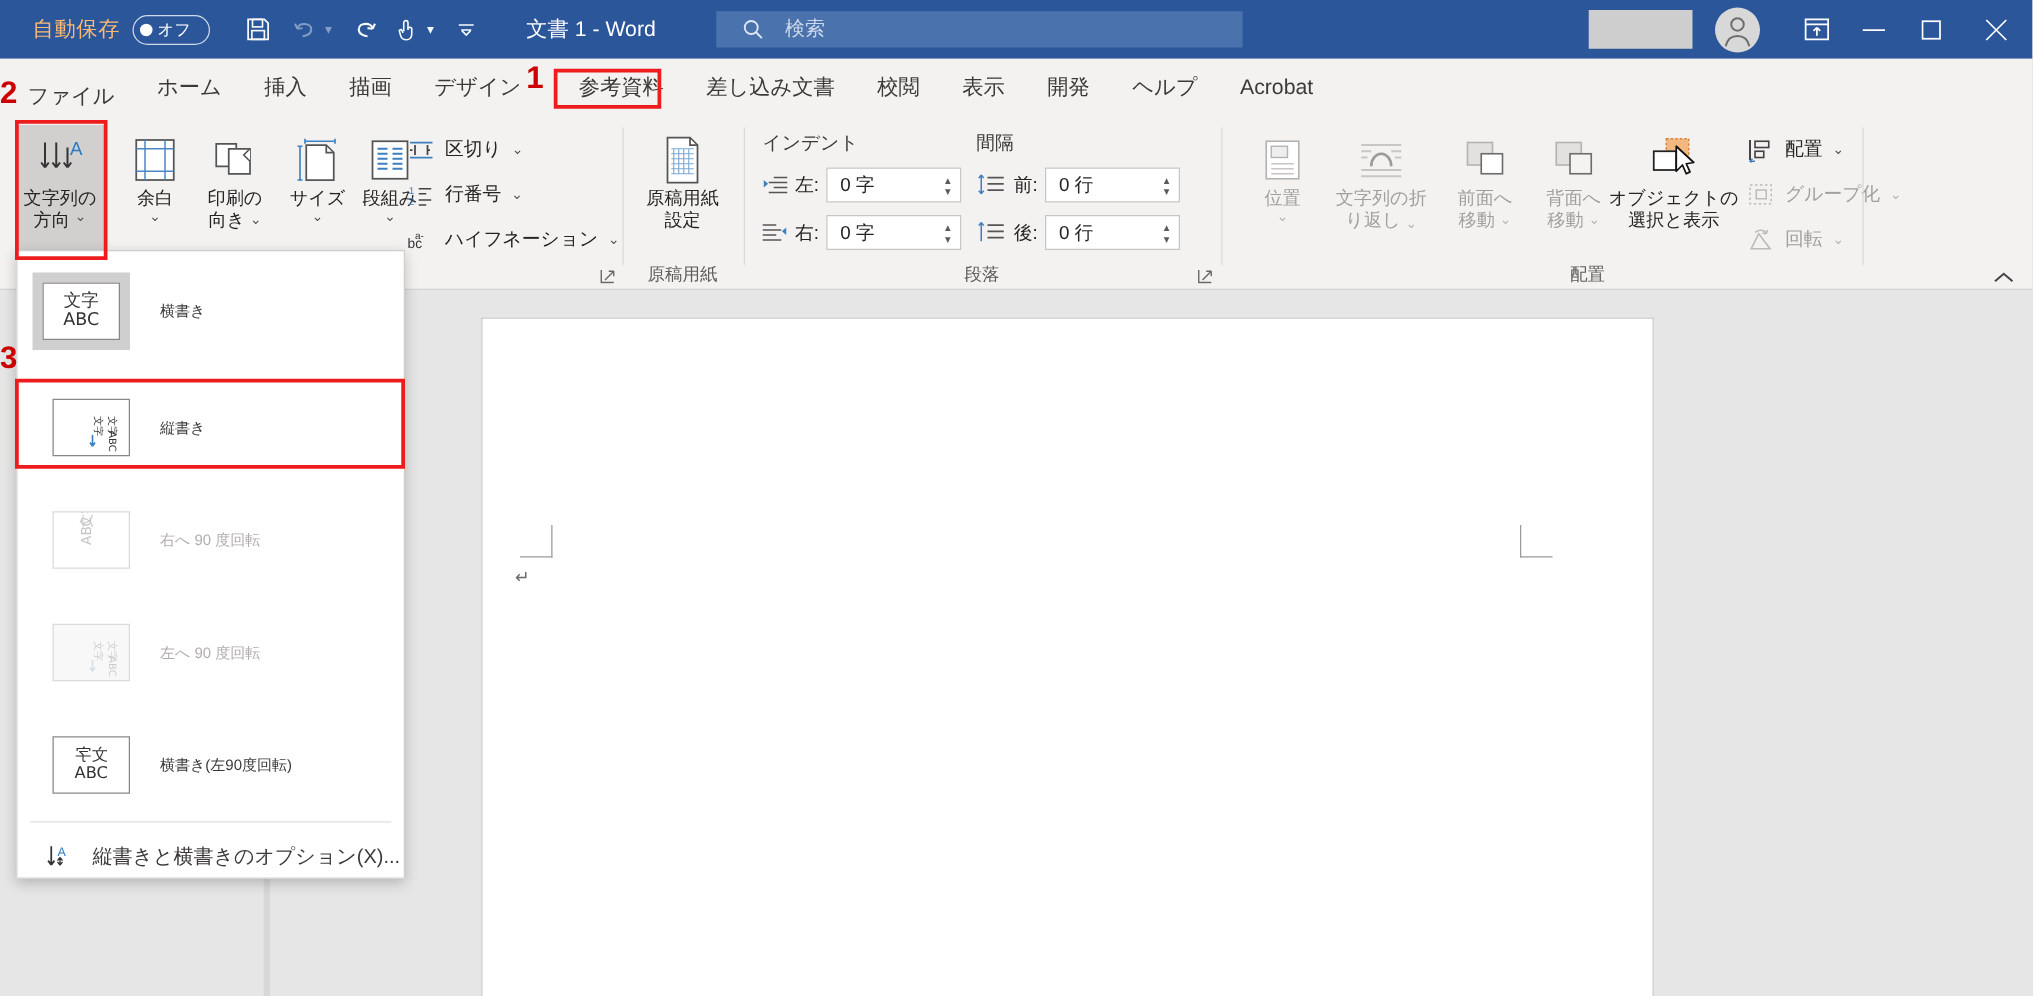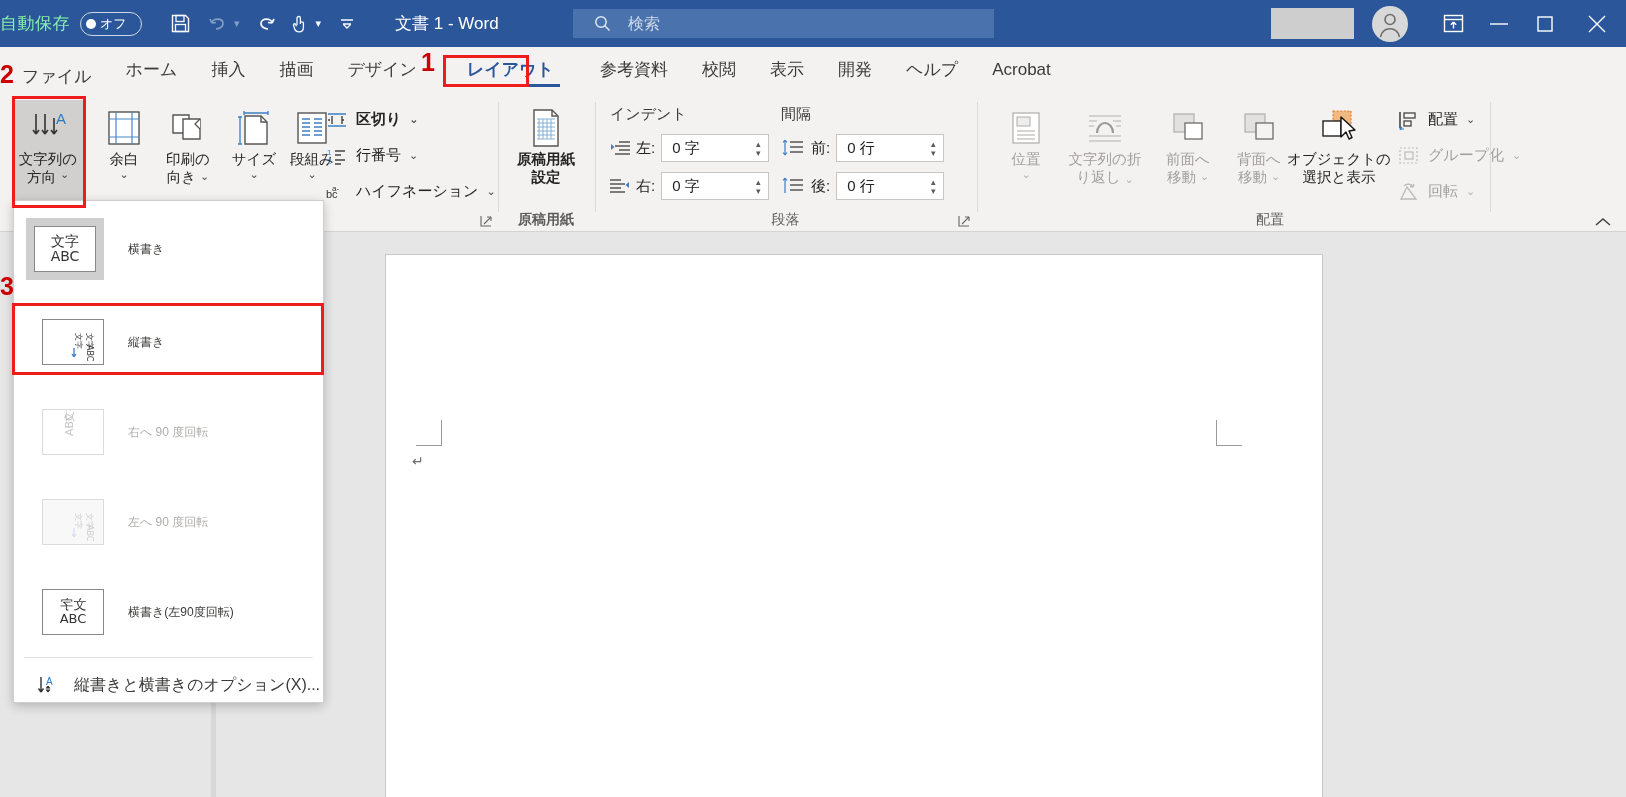--- a/index.html
+++ b/index.html
@@ -11,21 +11,21 @@
     overflow: hidden;
     position: relative;
     -webkit-font-smoothing: antialiased;
   }
 
   
   .titlebar {
     position:absolute; left:0; top:0; width:1626px; height:47px;
     background:#2b579a; display:flex; align-items:center;
   }
-  .tb-autosave { color:#86efac; font-size:17px; letter-spacing:.5px; }
+  .tb-autosave { color:#fdba74; font-size:17px; margin-left:26px; letter-spacing:.5px; }
   .toggle-pill {
     margin-left:10px; width:62px; height:24px; border:1.6px solid #cfd9e8; border-radius:12px;
     display:flex; align-items:center; color:#fff; font-size:13px;
   }
   .toggle-knob { width:10px; height:10px; border-radius:50%; background:#fff; margin-left:5px; }
   .toggle-label { margin-left:4px; font-size:13px; }
   .tb-icon {
     color:#fff; display:flex; align-items:center; justify-content:center;
     height:32px; opacity:.97;
   }
@@ -265,22 +265,22 @@
     </div>
   </div>
 </div>
 
 <div class="tabbar">
   <div class="tab first">ファイル</div>
   <div class="tab">ホーム</div>
   <div class="tab">挿入</div>
   <div class="tab">描画</div>
   <div class="tab">デザイン</div>
-  <div class="tab active" style="margin-left:16px;">レイアウト</div>
   <div class="tab" style="margin-left:12px;">参考資料</div>
+  <div class="tab">差し込み文書</div>
   <div class="tab">校閲</div>
   <div class="tab">表示</div>
   <div class="tab">開発</div>
   <div class="tab">ヘルプ</div>
   <div class="tab">Acrobat</div>
 
 </div>
 
 <div class="ribbon">
 
@@ -343,21 +343,21 @@
       <span class="ic">
         <svg width="38" height="38" viewBox="0 0 38 38">
             <rect x="5" y="4" width="28" height="30" fill="#fff" stroke="#555" stroke-width="1.4"></rect>
             <path d="M9 10h8M9 14h8M9 18h8M9 22h8M9 26h8M21 10h8M21 14h8M21 18h8M21 22h8M21 26h8" stroke="#3d7fc1" stroke-width="1.5"></path>
           </svg>
       </span>
       <span>段組み</span>
       <span class="chev">⌄</span>
     </div>
 
-    <div class="smallitem" style="left:326px; top:14px;font-weight:bold;">
+    <div class="smallitem" style="left:326px; top:14px;">
       <span>
         <svg width="22" height="20" viewBox="0 0 22 20">
             <path d="M2 4h18M2 16h18" stroke="#3d7fc1" stroke-width="1.4"></path>
             <path d="M6 6v8M16 6v8" stroke="#444" stroke-width="1.4"></path>
             <path d="M2 10h4M16 10h4" stroke="#444" stroke-width="1.4" stroke-dasharray="2 2"></path>
           </svg>
       </span>
       <span>区切り</span>
       <span class="chev">⌄</span>
     </div>
@@ -390,21 +390,21 @@
       <svg width="12" height="12" viewBox="0 0 12 12">
           <path d="M1 1v10h10" fill="none" stroke="#666" stroke-width="1.1"></path>
           <path d="M11 2 4 9" stroke="#666" stroke-width="1.1"></path>
           <path d="M11 2h-4M11 2v4" stroke="#666" stroke-width="1.1"></path>
         </svg>
     </div>
   </div>
 
   <div class="vsep" style="left:498px;"></div>
 
-  <div class="rgroup" style="left:500px; width:92px;font-weight:bold;">
+  <div class="rgroup" style="left:500px; width:92px;">
     <div class="bigbtn" style="left:10px;">
       <span class="ic">
         <svg width="40" height="42" viewBox="0 0 40 42">
             <path d="M8 3h18l6 6v30H8z" fill="#fff" stroke="#555" stroke-width="1.4"></path>
             <path d="M26 3v6h6" fill="none" stroke="#555" stroke-width="1.4"></path>
             <g stroke="#7ba8d4" stroke-width=".9">
               <path d="M11 12h18M11 16h18M11 20h18M11 24h18M11 28h18M11 32h18M13 12v20M17 12v20M21 12v20M25 12v20"></path>
             </g>
           </svg>
       </span>

